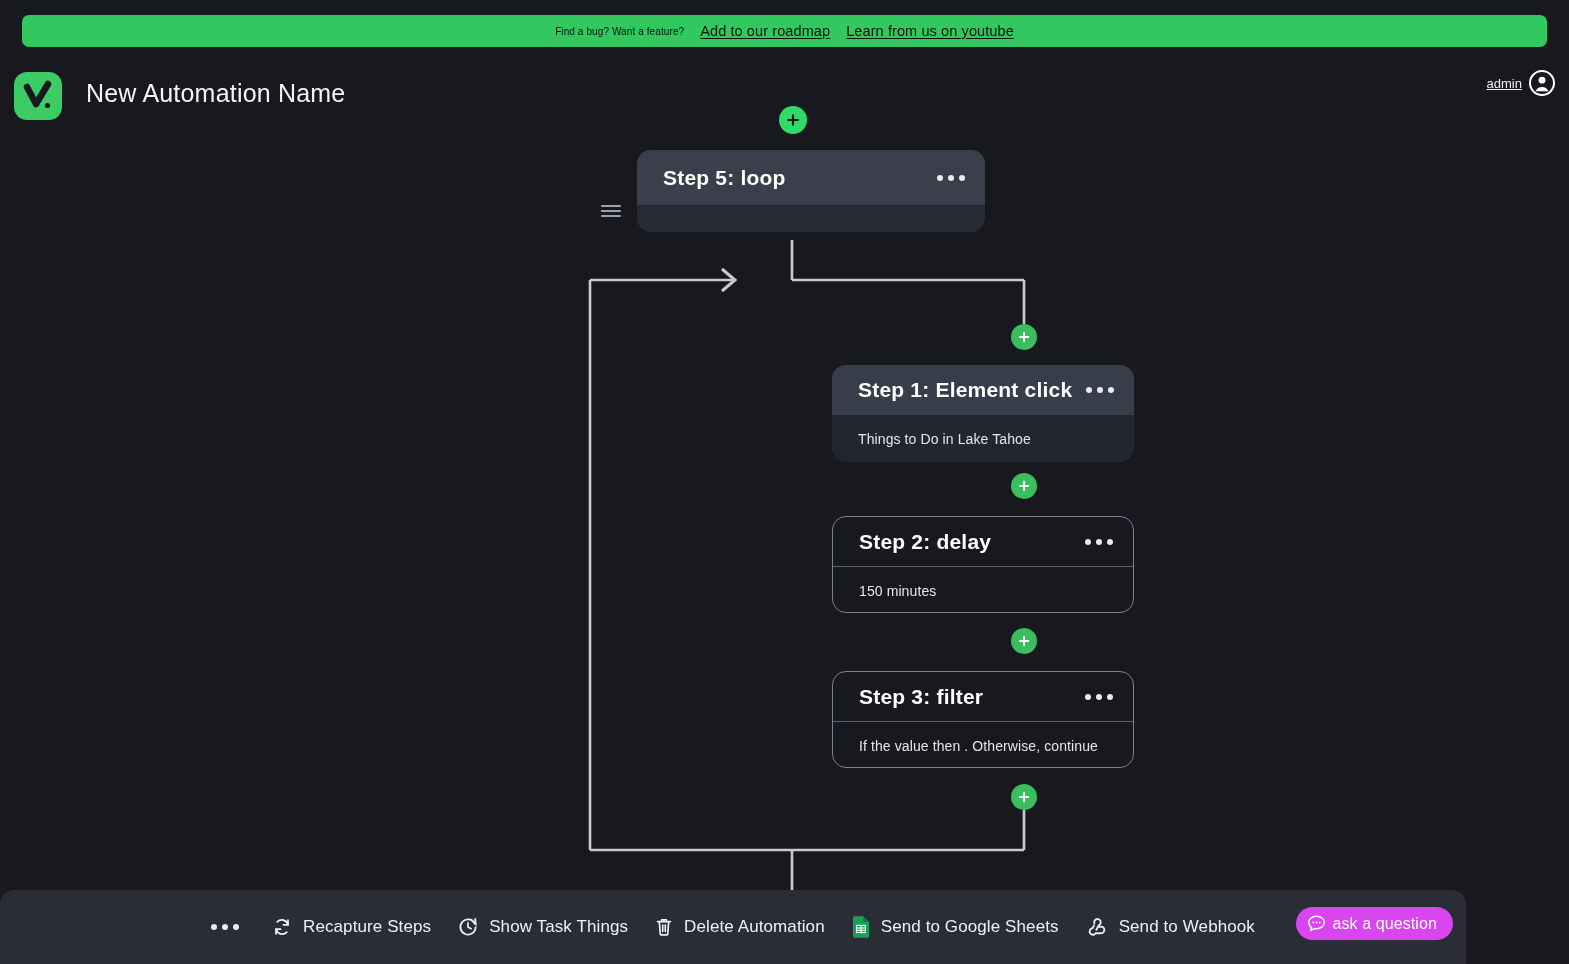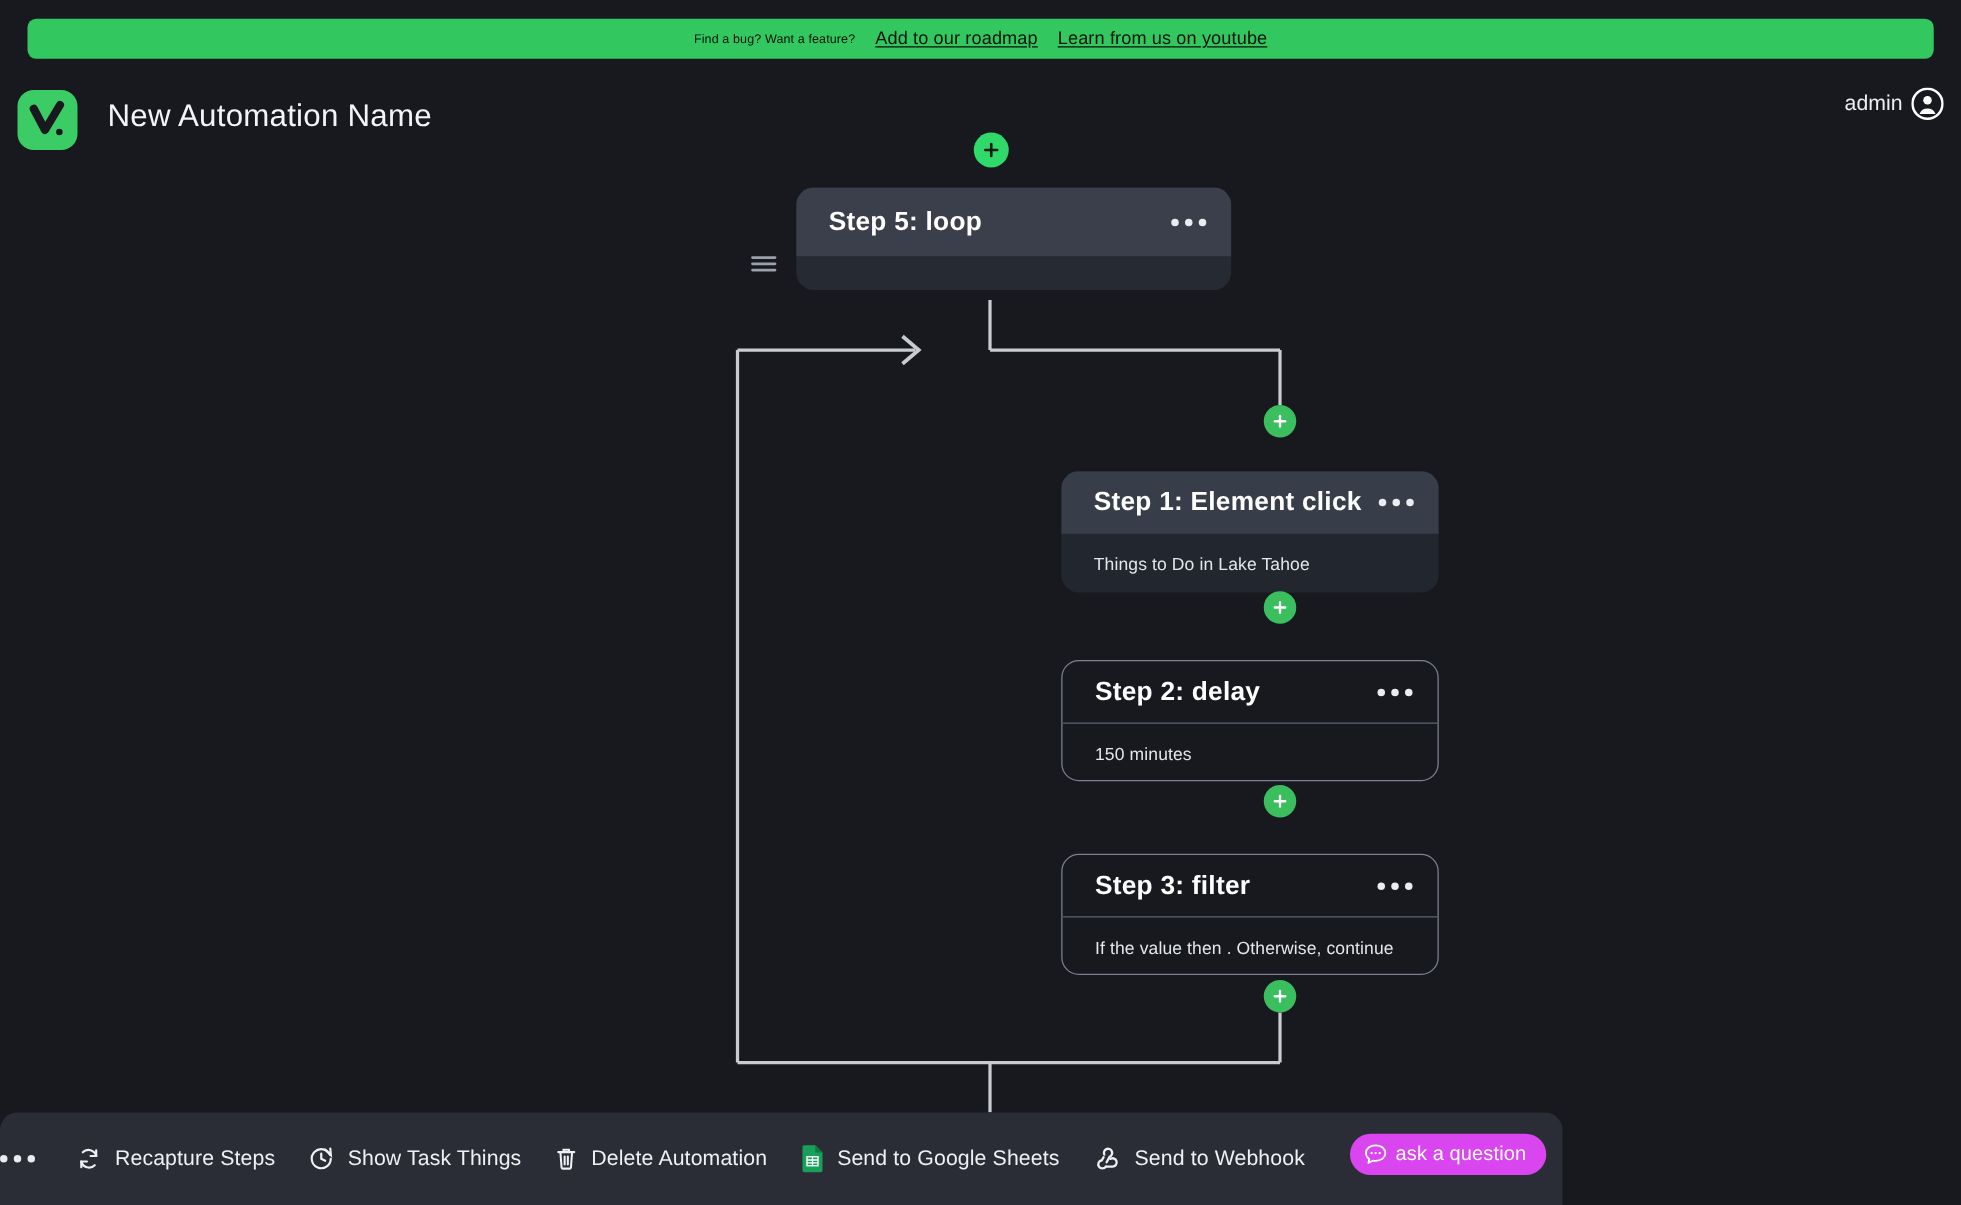--- a/index.html
+++ b/index.html
@@ -35,21 +35,21 @@
   }
   .logo svg { position: absolute; left: 0; top: 0; }
   .app-title {
     position: absolute; left: 86px; top: 19px;
     color: #f2f4f7; font-size: 25px; font-weight: 500; letter-spacing: .2px;
   }
   .user-area {
     position: absolute; right: 14px; top: 10px;
     display: flex; align-items: center; gap: 7px;
   }
-  .user-name { color: #eceef2; font-size: 17px; }
+  .user-name { color: #eceef2; font-size: 13px; text-decoration: underline; }
   .avatar { width: 26px; height: 26px; }
 
   
   .canvas { position: absolute; left: 0; top: 110px; width: 1569px; height: 780px; }
   .wires { position: absolute; left: 0; top: 0; width: 1569px; height: 780px; }
 
   
   .node { position: absolute; border-radius: 14px; overflow: hidden; }
   .node-head {
     display: flex; align-items: center; justify-content: space-between;
@@ -60,21 +60,21 @@
   .node-desc { color: #e3e6eb; font-size: 14px; letter-spacing: .1px; }
   .dots { display: flex; gap: 5px; cursor: pointer; }
   .dots i { width: 6px; height: 6px; border-radius: 50%; background: #e9ecf1; display: block; }
 
   
   .node-loop { left: 637px; top: 40px; width: 348px; height: 82px; background: #262a33; }
   .node-loop .node-head { height: 55px; background: #3a3f4b; padding-left: 26px; }
   .node-loop .node-body { height: 27px; }
 
   
-  .card { left: 849px; width: 302px; margin-top: 12px; }
+  .card { left: 832px; width: 302px; }
   .card .node-head { height: 50px; }
   .card .node-body { height: 47px; }
   .card-filled { background: #22262e; }
   .card-filled .node-head { background: #383d4a; }
   .card-outline {
     background: transparent;
     border: 1px solid #7b8190;
   }
   .card-outline .node-head { border-bottom: 1px solid #5c6371; }
 
@@ -98,25 +98,25 @@
     transform: translateY(-14px);
   }
   .plus-top .plusglyph { stroke: #0d1a12; }
   .plus-a { left: 1011px; top: 214px; }
   .plus-b { left: 1011px; top: 363px; }
   .plus-c { left: 1011px; top: 518px; }
   .plus-d { left: 1011px; top: 674px; }
 
   
   .footer {
-    position: absolute; left: 0; top: 890px; width: 1250px; height: 74px;
+    position: absolute; left: 0; top: 890px; width: 1466px; height: 74px;
     background: #2a2d35;
     border-top-left-radius: 14px;
     border-top-right-radius: 14px;
-    display: flex; align-items: center; gap: 0;
+    display: flex; align-items: center; justify-content: center; gap: 0;
   }
   .footer-inner { display: flex; align-items: center; gap: 26px; }
   .foot-item {
     display: flex; align-items: center; gap: 10px; cursor: pointer;
   }
   .foot-label { color: #eef0f4; font-size: 17px; letter-spacing: .1px; }
   .foot-dots { display: flex; gap: 5px; cursor: pointer; margin-right: 6px; }
   .foot-dots i { width: 6px; height: 6px; border-radius: 50%; background: #e9ecf1; display: block; }
   .ask-btn {
     position: absolute; right: 13px; top: 17px;

